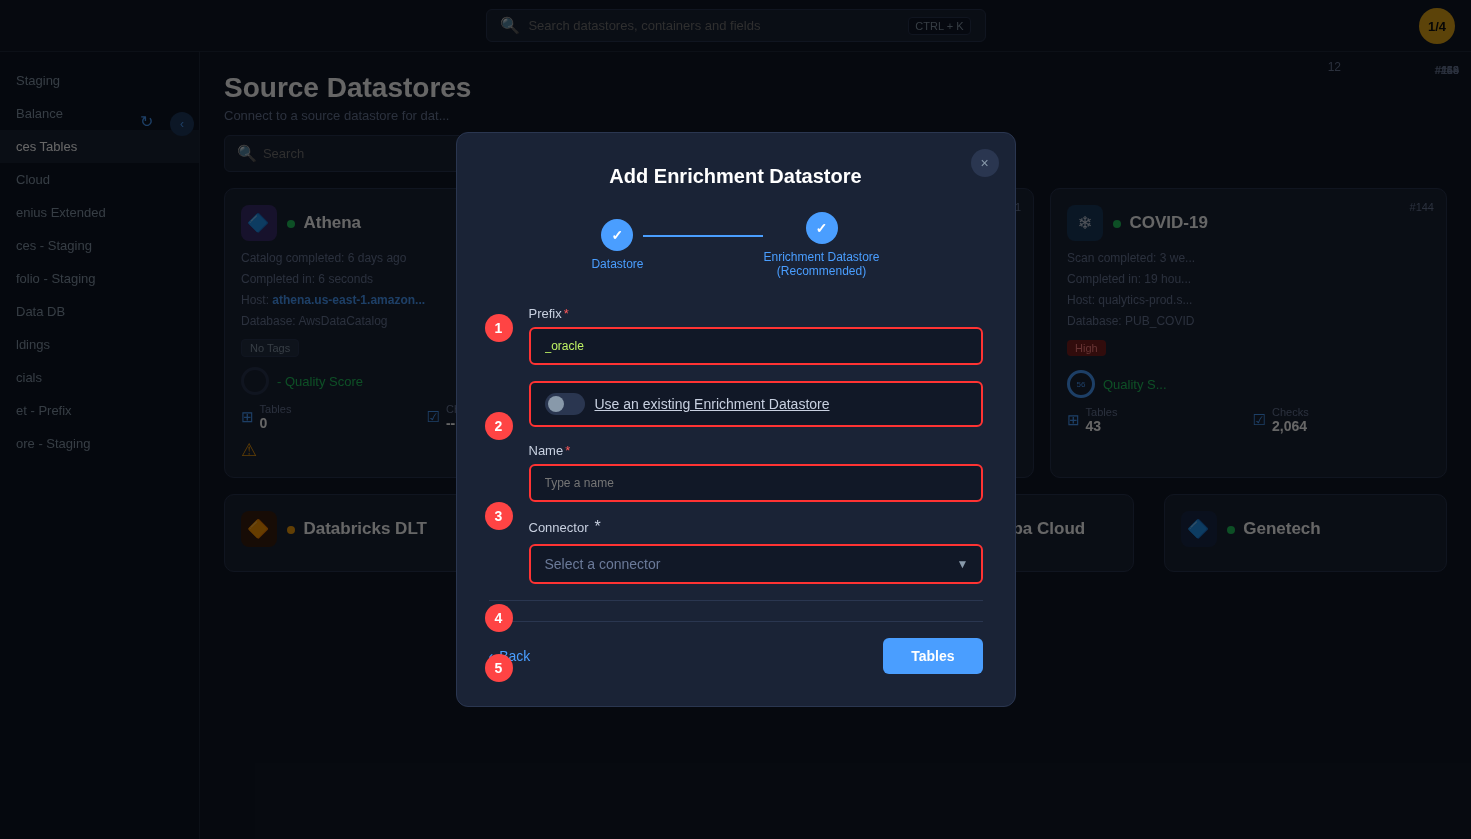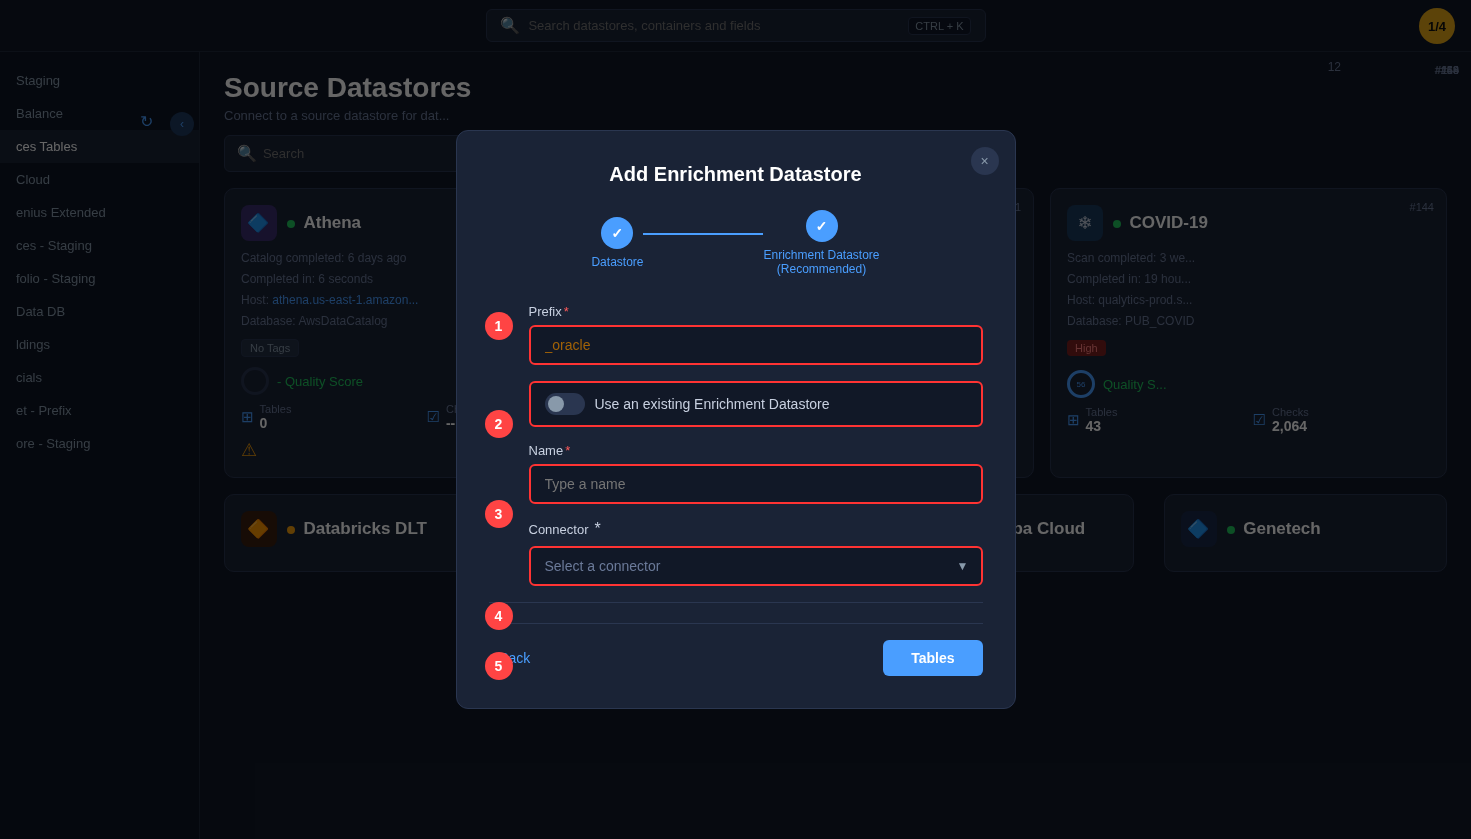--- a/index.html
+++ b/index.html
@@ -199,21 +199,21 @@
       display: inline-block;
       margin-right: 4px;
     }
     .card-status-dot.orange { background: #f59e0b; }
     .card-meta {
       font-size: 12px;
       color: #6b7a99;
       margin-bottom: 3px;
       line-height: 1.5;
     }
-    .card-meta a { color: #4a9eff; text-decoration: none; }
+    .card-meta a { color: #4a9eff; text-decoration: none; font-weight: bold; }
     .card-tags { margin: 8px 0; }
     .tag {
       display: inline-block;
       background: #243045;
       border: 1px solid #2a3650;
       border-radius: 4px;
       padding: 2px 8px;
       font-size: 11px;
       color: #8899aa;
     }
@@ -379,22 +379,22 @@
       margin-bottom: 6px;
       display: block;
     }
     .form-label .required { color: #ff5a5a; margin-left: 2px; }
     .form-input {
       width: 100%;
       background: #111827;
       border: 2px solid #ff3333;
       border-radius: 6px;
       padding: 10px 14px;
-      color: #a16207;
-      font-size: 14px;
+      color: #bef264;
+      font-size: 12px;
       outline: none;
     }
     .form-input.error-border { border: 2px solid #ff3333; }
 
     
     .toggle-row {
       display: flex;
       align-items: center;
       gap: 10px;
       border: 2px solid #ff3333;
@@ -414,20 +414,21 @@
     .toggle-switch .knob {
       position: absolute;
       top: 3px; left: 3px;
       width: 16px; height: 16px;
       background: #8899aa;
       border-radius: 50%;
     }
     .toggle-label {
       font-size: 14px;
       color: #c8d0e0;
+      text-decoration: underline;
     }
 
     
     .connector-row {
       display: flex;
       align-items: center;
       justify-content: space-between;
       margin-bottom: 8px;
     }
     .connector-label-group {

